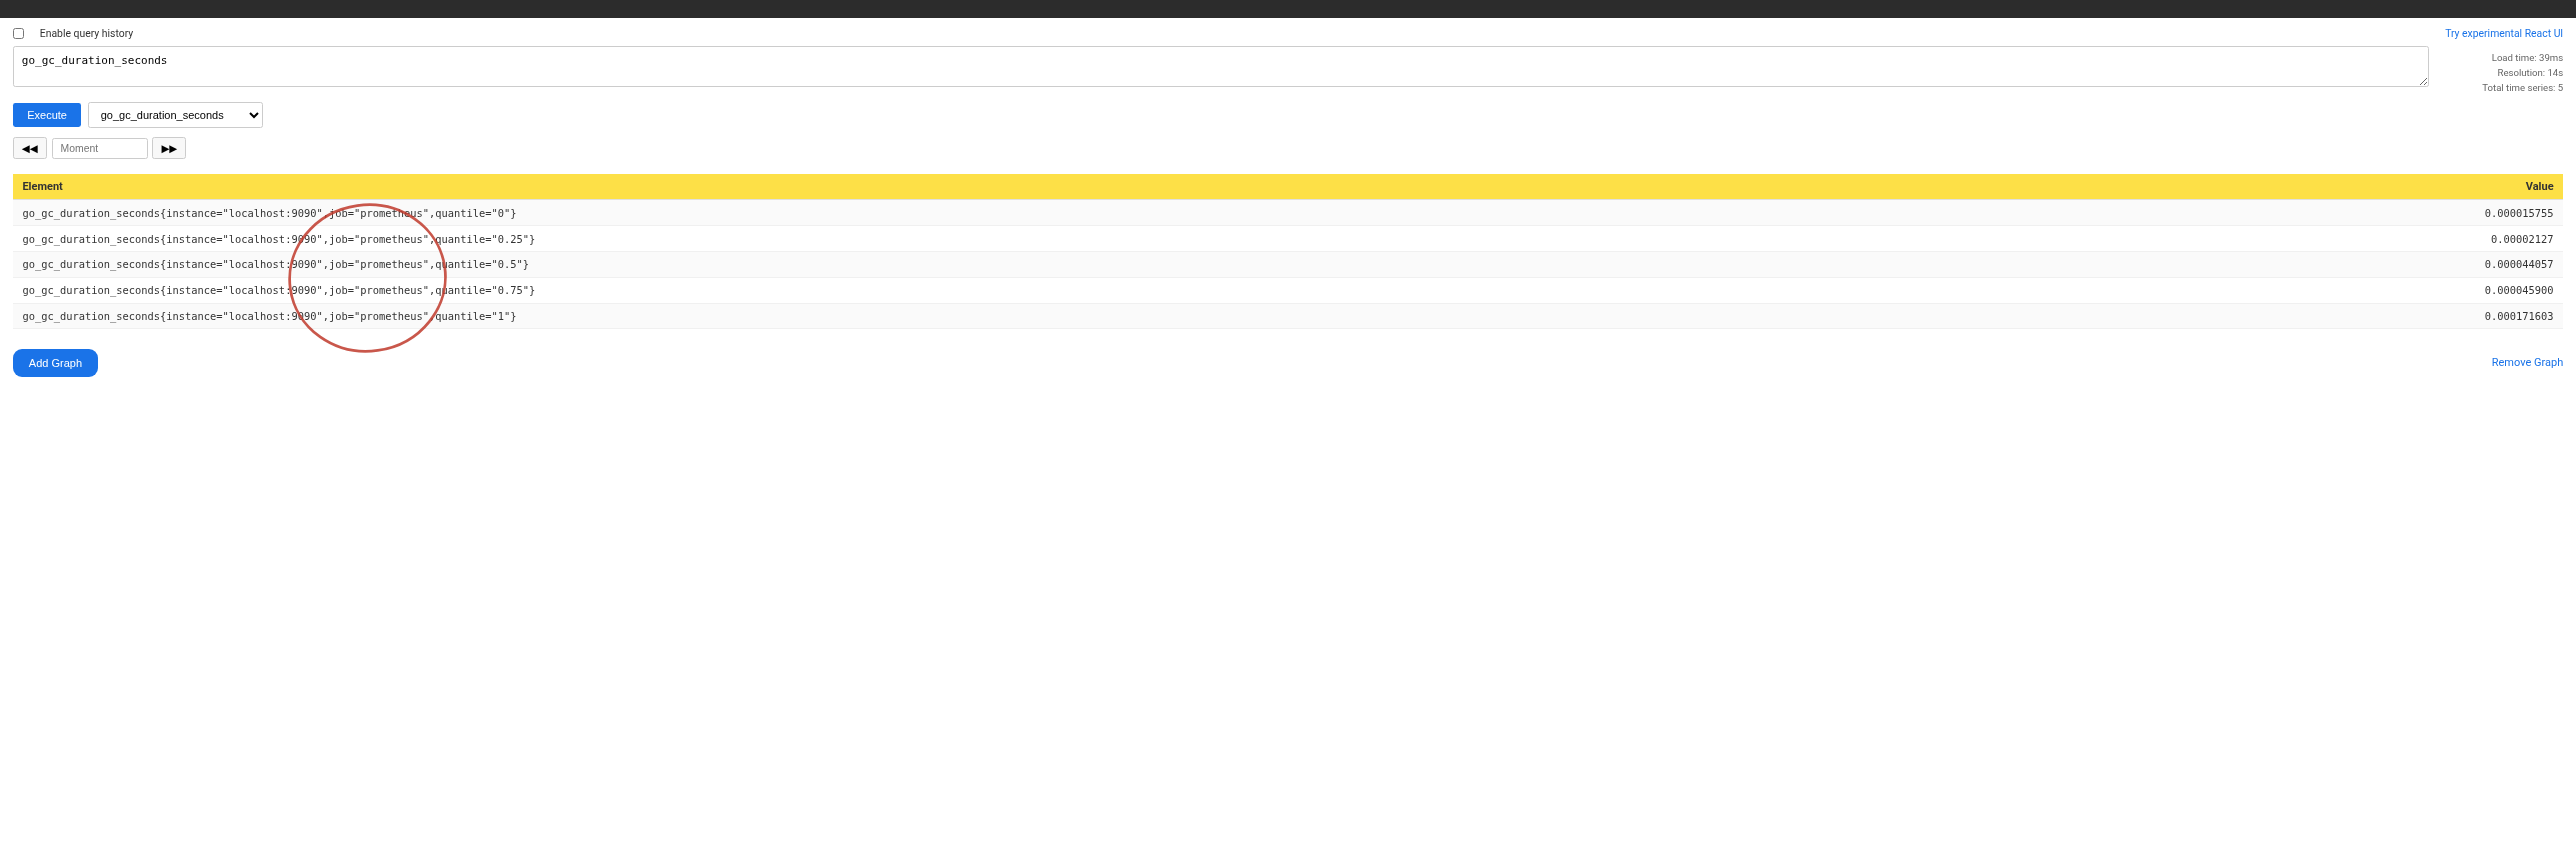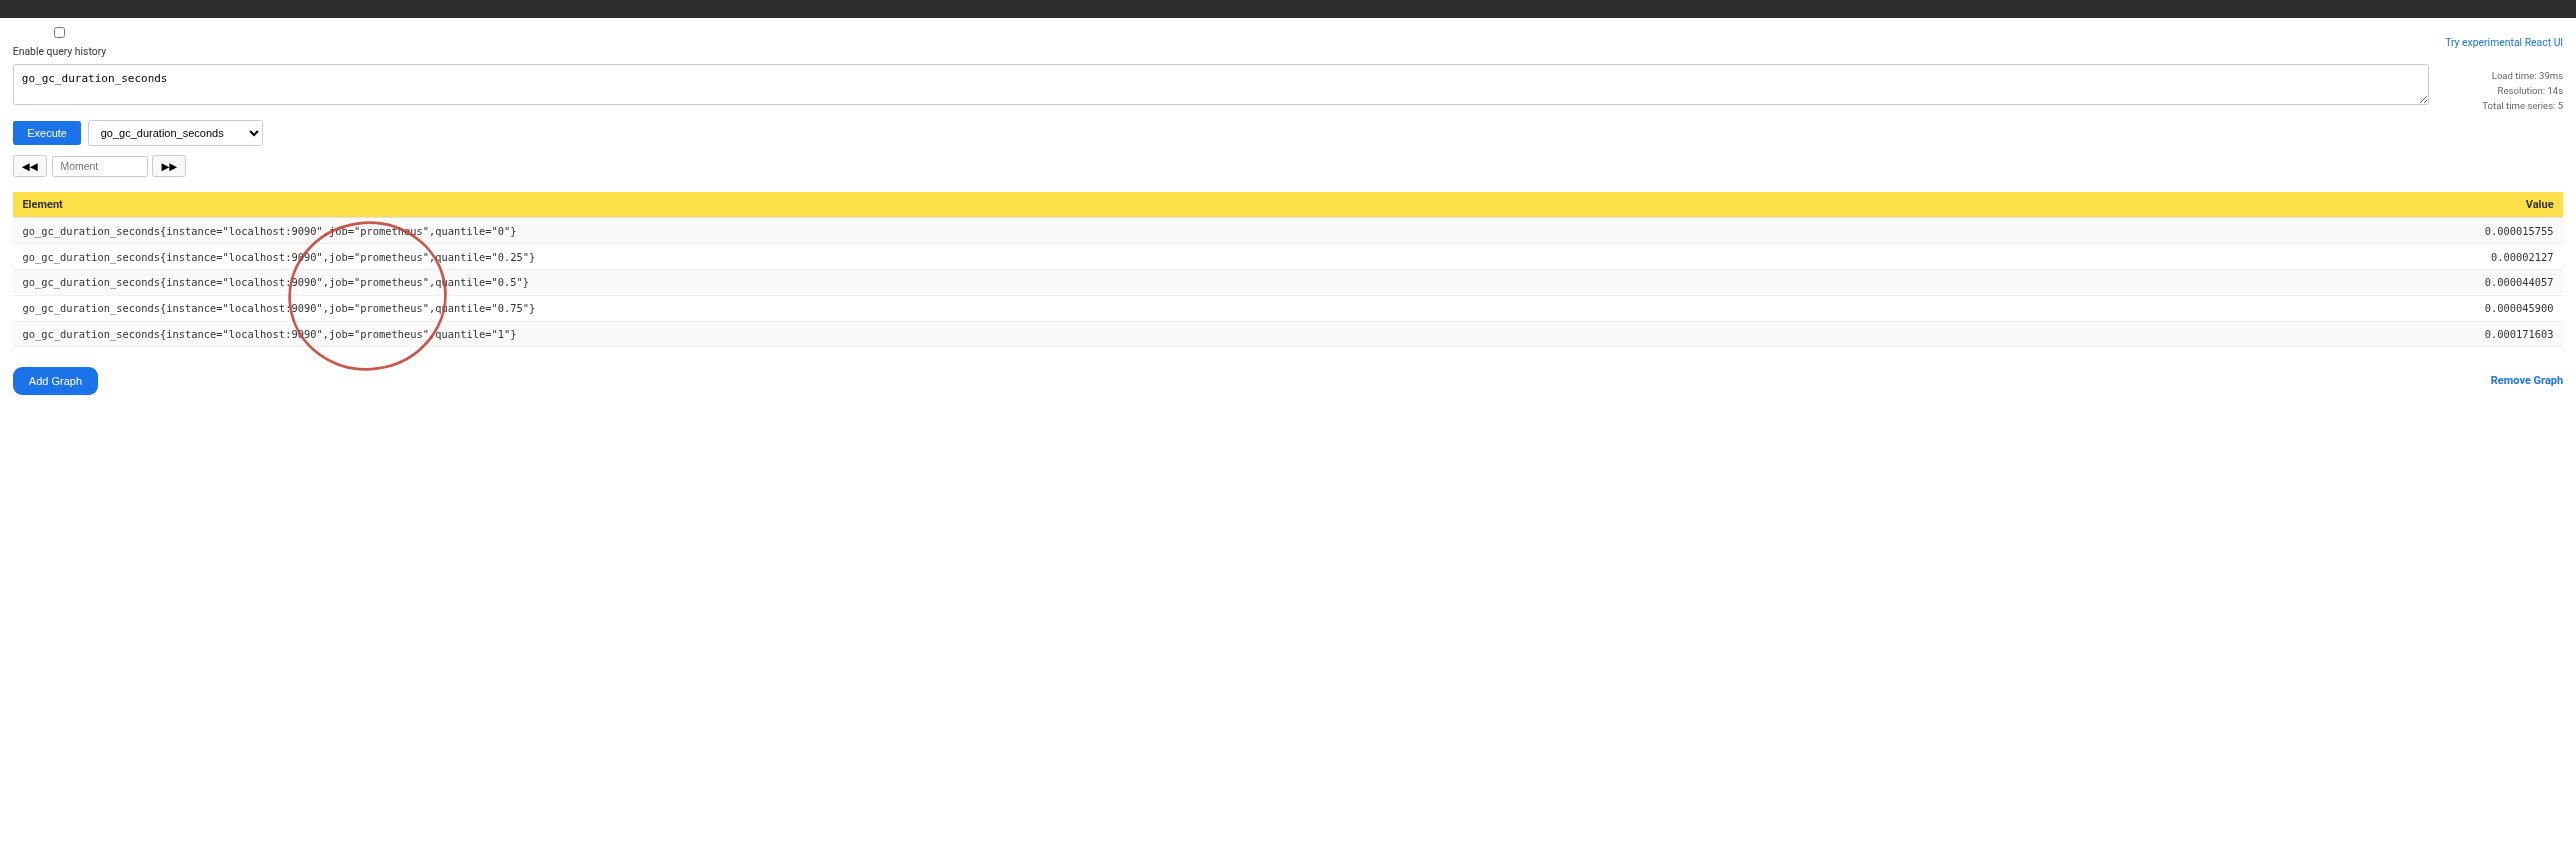--- a/index.html
+++ b/index.html
@@ -18,24 +18,23 @@
     }
     .top-row {
       display: flex;
       justify-content: space-between;
       align-items: center;
       margin-bottom: 6.4px;
     }
     .enable-query-history {
       display: flex;
       align-items: center;
-      gap: 7px;
+      gap: 16px;
       font-size: 10.4px;
       color: #333;
-      flex-direction: column;
     }
     .enable-query-history input[type="checkbox"] {
       width: 11px;
       height: 11px;
     }
     .try-react-link {
       color: #1a73e8;
       font-size: 10.4px;
       text-decoration: none;
       cursor: pointer;
@@ -184,21 +183,20 @@
       padding: 8px 16px;
       font-size: 11px;
       cursor: pointer;
       font-weight: 500;
     }
     .remove-graph-link {
       color: #1a73e8;
       font-size: 11px;
       cursor: pointer;
       text-decoration: none;
-      font-weight: bold;
     }
     
     .table-wrapper {
       position: relative;
     }
     .circle-overlay {
       position: absolute;
       top: 24px;
       left: 271px;
       pointer-events: none;

